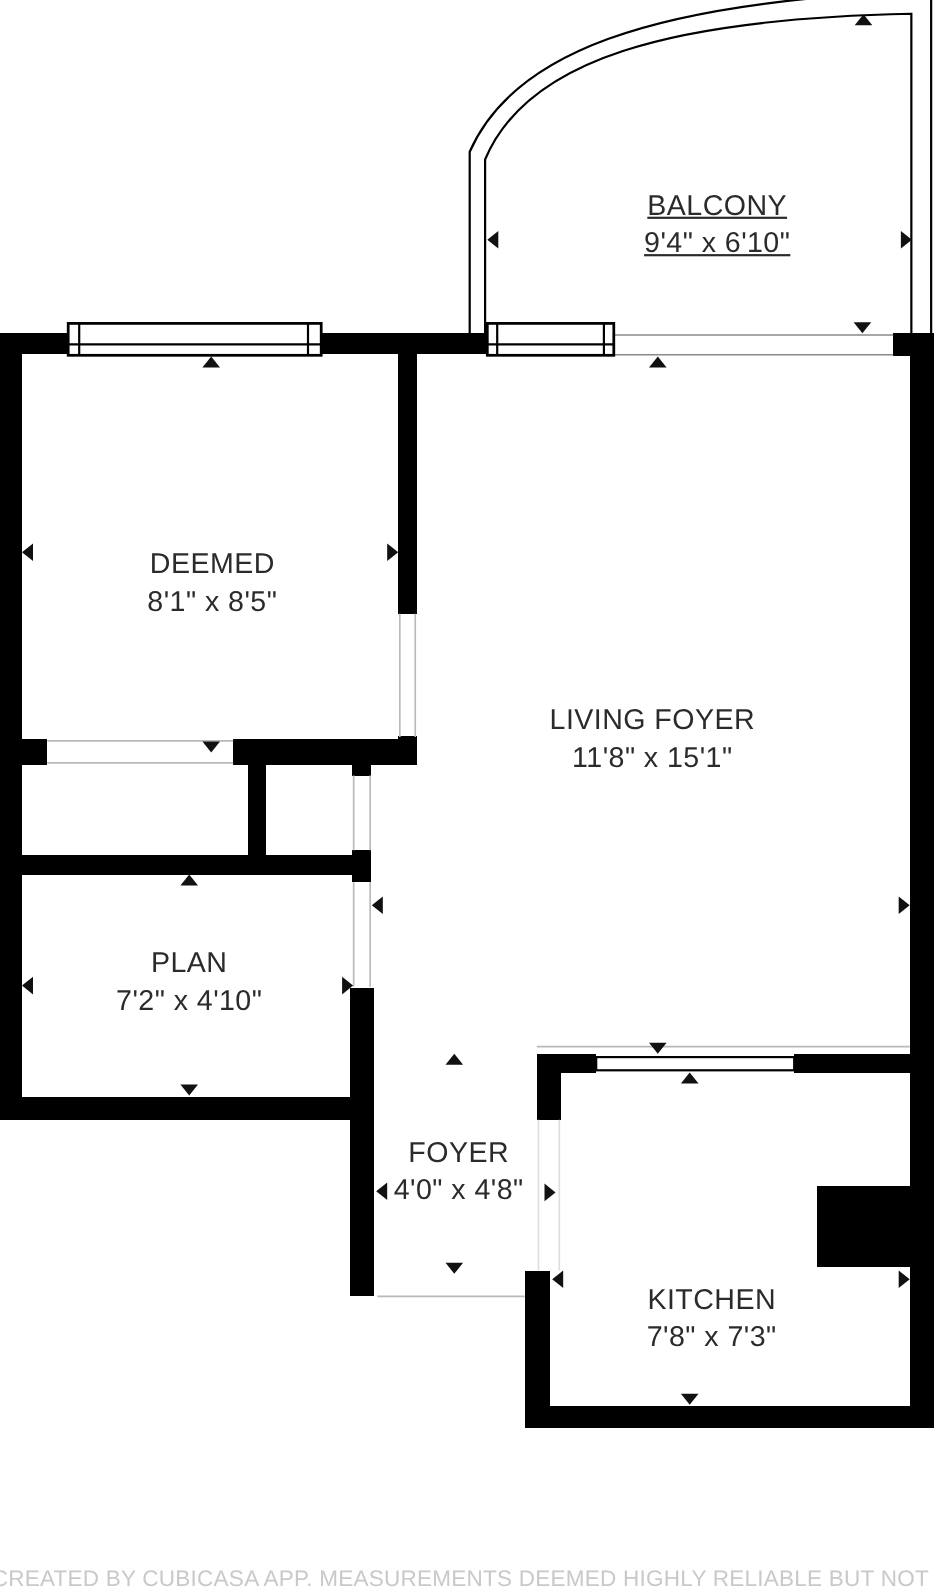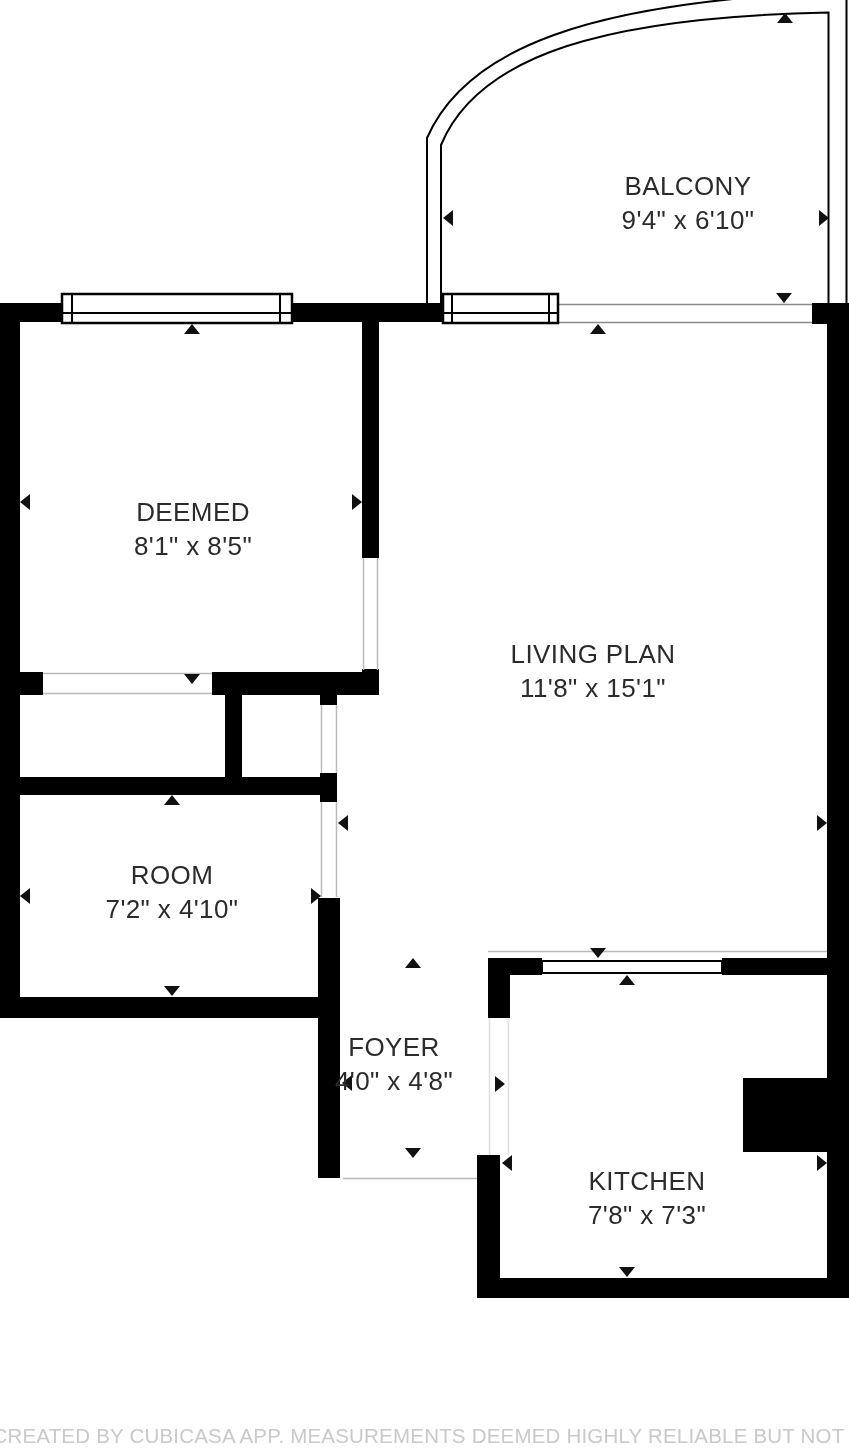--- a/index.html
+++ b/index.html
@@ -136,41 +136,41 @@
 
       <polygon points="352,494 352,510 362,502"></polygon>
       <polygon points="311,888 311,904 321,896"></polygon>
       <polygon points="817,815 817,831 827,823"></polygon>
       <polygon points="495,1076 495,1092 505,1084"></polygon>
       <polygon points="817,1155 817,1171 827,1163"></polygon>
       <polygon points="819,210 819,226 829,218"></polygon>
     </g>
   </svg>
 
-  <div class="room-label" style="left:688px; top:203px;">
+  <div class="room-label" style="left:652px; top:203px;text-decoration:underline;">
     <div>BALCONY</div>
     <div>9'4" x 6'10"</div>
   </div>
 
   <div class="room-label" style="left:193px; top:529px;">
     <div>DEEMED</div>
     <div>8'1" x 8'5"</div>
   </div>
 
   <div class="room-label" style="left:593px; top:671px;">
-    <div>LIVING PLAN</div>
+    <div>LIVING FOYER</div>
     <div>11'8" x 15'1"</div>
   </div>
 
   <div class="room-label" style="left:172px; top:892px;">
-    <div>ROOM</div>
+    <div>PLAN</div>
     <div>7'2" x 4'10"</div>
   </div>
 
-  <div class="room-label" style="left:394px; top:1064px;">
+  <div class="room-label" style="left:417px; top:1064px;">
     <div>FOYER</div>
     <div>4'0" x 4'8"</div>
   </div>
 
   <div class="room-label" style="left:647px; top:1198px;">
     <div>KITCHEN</div>
     <div>7'8" x 7'3"</div>
   </div>
 
   <div id="footer-disclaimer">FLOOR PLAN CREATED BY CUBICASA APP. MEASUREMENTS DEEMED HIGHLY RELIABLE BUT NOT GUARANTEED</div>

